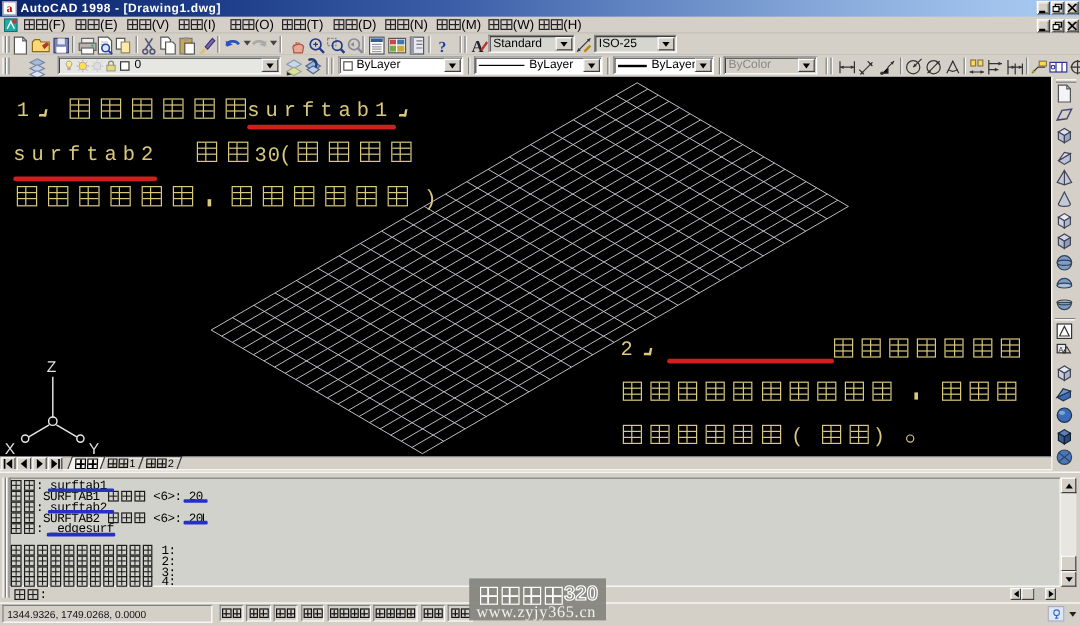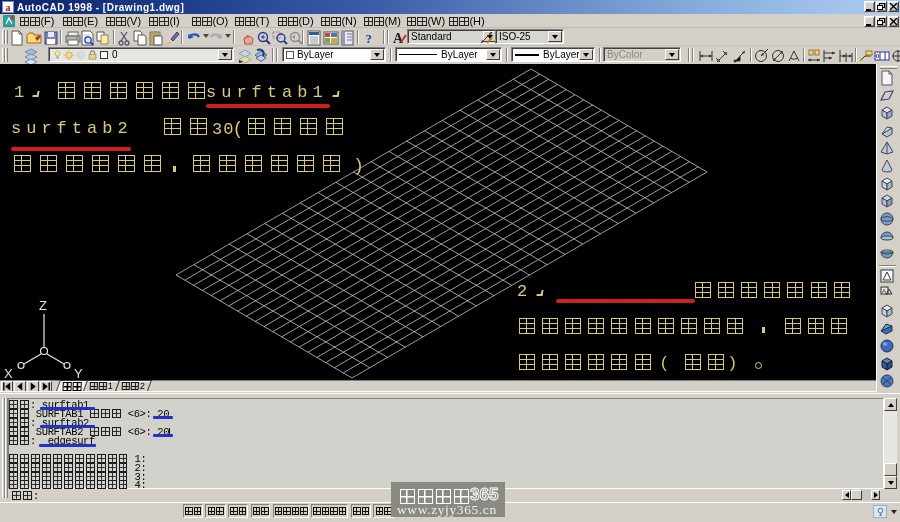--- a/index.html
+++ b/index.html
@@ -219,21 +219,21 @@
     <svg class="ic" style="left:361px;top:30px" width="16" height="16" viewBox="0 0 16 16">
       <rect x="1" y="1" width="14" height="14" rx="2" fill="#d4d0c8"></rect>
       <text x="4.5" y="13" font-size="13" font-weight="bold" fill="#1a3faa" font-family="Liberation Serif">?</text>
     </svg>
 <div class="tsep" style="left:383px;top:30px"></div>
     <div class="tsep" style="left:387px;top:30px"></div>
 <svg class="ic" style="left:392px;top:30px" width="16" height="16" viewBox="0 0 16 16">
       <text x="1" y="13" font-size="14" font-weight="bold" fill="#223" font-family="Liberation Serif">A</text>
       <path d="M9 12l5-7" stroke="#b33" stroke-width="2"></path>
     </svg>
-<div class="combo" style="left:407px;top:29px;width:92px;background:#d6d6d0">Standard<div class="cbtn"></div></div>
+<div class="combo" style="left:407px;top:29px;width:72px;background:#d6d6d0">Standard<div class="cbtn"></div></div>
 <svg class="ic" style="left:479px;top:30px" width="16" height="16" viewBox="0 0 16 16">
       <path d="M2 13L13 2" stroke="#333"></path>
       <path d="M2 13l3-1-2-2zM13 2l-3 1 2 2z" fill="#333"></path>
       <path d="M8 13l5-5" stroke="#b80" stroke-width="2"></path>
     </svg>
 <div class="combo" style="left:495px;top:29px;width:69px;background:#d6d6d0">ISO-25<div class="cbtn"></div></div>
 
 <div class="tb" style="top:46px;height:18px"></div>
 <div class="grip" style="left:2px;top:48px;height:14px"></div>
     <div class="grip" style="left:5px;top:48px;height:14px"></div>
@@ -553,20 +553,21 @@
 <div style="position:absolute;left:842px;top:490px;width:9px;height:10px;background:#d4d0c8;border:1px solid;border-color:#fff #404040 #404040 #fff;display:flex;align-items:center;justify-content:center">
       <span style="border-top:3px solid transparent;border-bottom:3px solid transparent;border-right:4px solid #000"></span>
     </div>
 <div style="position:absolute;left:851px;top:490px;width:11px;height:10px;background:#d4d0c8;border:1px solid;border-color:#fff #404040 #404040 #fff"></div>
 <div style="position:absolute;left:862px;top:490px;width:9px;height:10px;background:#c8c6c0"></div>
 <div style="position:absolute;left:871px;top:490px;width:9px;height:10px;background:#d4d0c8;border:1px solid;border-color:#fff #404040 #404040 #fff;display:flex;align-items:center;justify-content:center">
       <span style="border-top:3px solid transparent;border-bottom:3px solid transparent;border-left:4px solid #000"></span>
     </div>
 
 <div style="position:absolute;left:0;top:502px;width:900px;height:20px;background:#d4d0c8;border-top:1px solid #fff"></div>
+<div style="position:absolute;left:2px;top:504px;width:175px;height:15px;border:1px solid;border-color:#808080 #fff #fff #808080;font-size:8.5px;color:#111;letter-spacing:0px;display:flex;align-items:center;padding-left:3px;font-family:'Liberation Sans'">1344.9326, 1749.0268, 0.0000</div>
 <div class="sbtn" style="left:183px;width:20px">
       <i class="s"></i>
       <i class="s"></i>
     </div>
     <div class="sbtn" style="left:205px;width:21px">
       <i class="s"></i>
       <i class="s"></i>
     </div>
     <div class="sbtn" style="left:228px;width:20px">
       <i class="s"></i>
@@ -600,19 +601,19 @@
 <div style="position:absolute;left:873px;top:505px;width:14px;height:13px;border:1px solid #aab;background:#dde6f4;display:flex;align-items:center;justify-content:center">
       <svg width="9" height="9" viewBox="0 0 10 10">
         <circle cx="5" cy="4" r="2.6" fill="none" stroke="#36c"></circle>
         <path d="M5 7v2.5M3.5 9h3" stroke="#36c"></path>
       </svg>
     </div>
 <div style="position:absolute;left:891px;top:510px;border-left:3px solid transparent;border-right:3px solid transparent;border-top:4px solid #222"></div>
 
 <div style="position:absolute;left:391px;top:482px;width:114px;height:35px;background:rgba(134,134,128,0.95)"></div>
 <div style="position:absolute;left:398px;top:485px;width:106px;height:17px;color:#fff">
-<i class="w"></i><i class="w"></i><i class="w"></i><i class="w"></i><span style="font-family:'Liberation Sans';font-size:17px;font-weight:bold;color:transparent;-webkit-text-stroke:1px #fff;letter-spacing:0px;vertical-align:2px">365</span>
+<i class="w"></i><i class="w"></i><i class="w"></i><i class="w"></i><span style="font-family:'Liberation Sans';font-size:17px;font-weight:bold;color:transparent;-webkit-text-stroke:1px #fff;letter-spacing:0px;vertical-align:2px">320</span>
 </div>
 <div style="position:absolute;left:397px;top:502px;font-family:'Liberation Serif';font-size:13.5px;color:#f2f2ee;letter-spacing:0.6px">www.zyjy365.cn</div>
 </div>
 <style>
 .w{display:inline-block;width:15px;height:15px;border:1.5px solid #fff;margin:0 1.5px;vertical-align:-2px;
  background:linear-gradient(#fff,#fff) 50% 50%/100% 1.5px no-repeat,linear-gradient(#fff,#fff) 50% 50%/1.5px 100% no-repeat}
 </style>
 </body></html>

